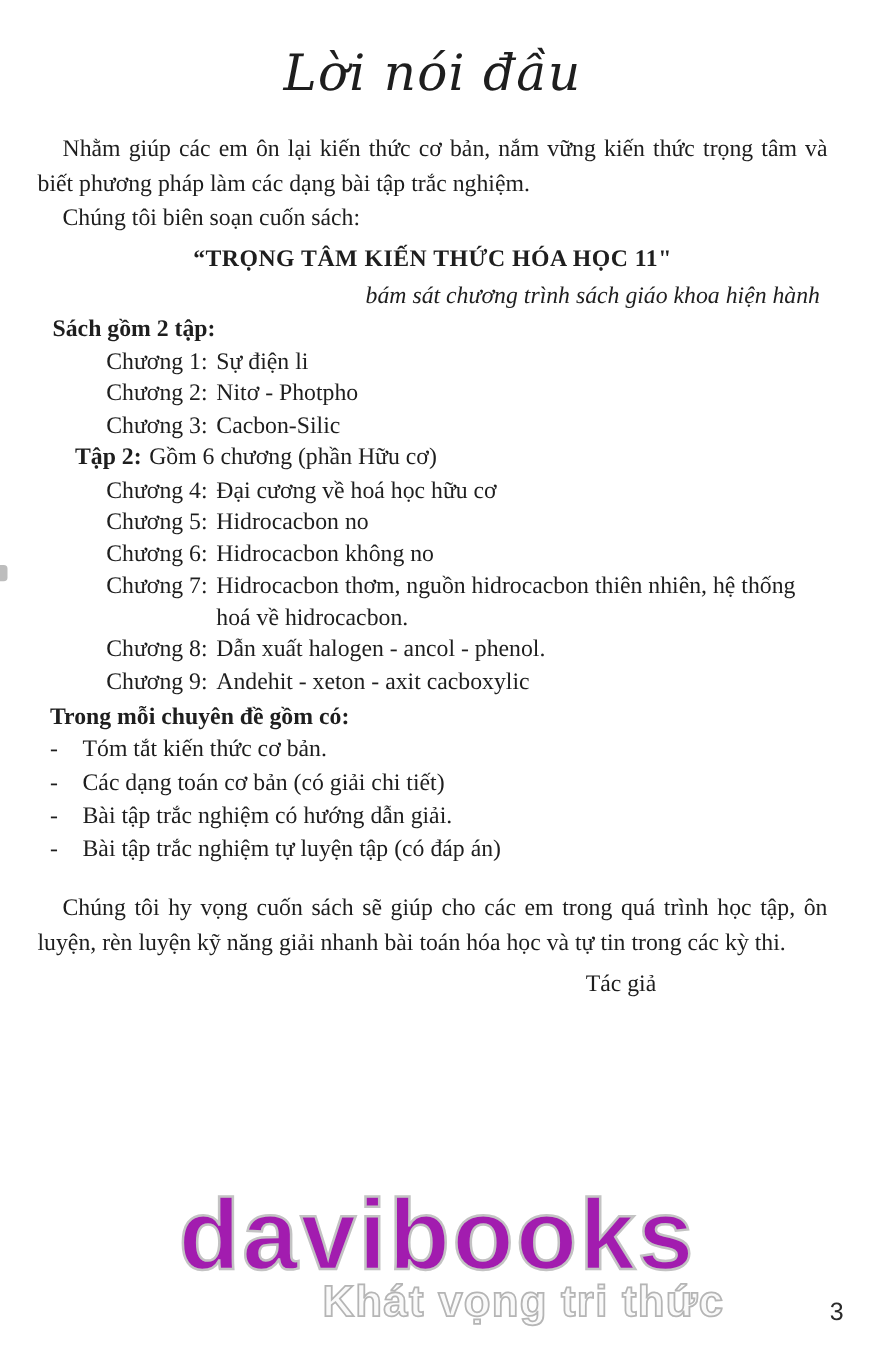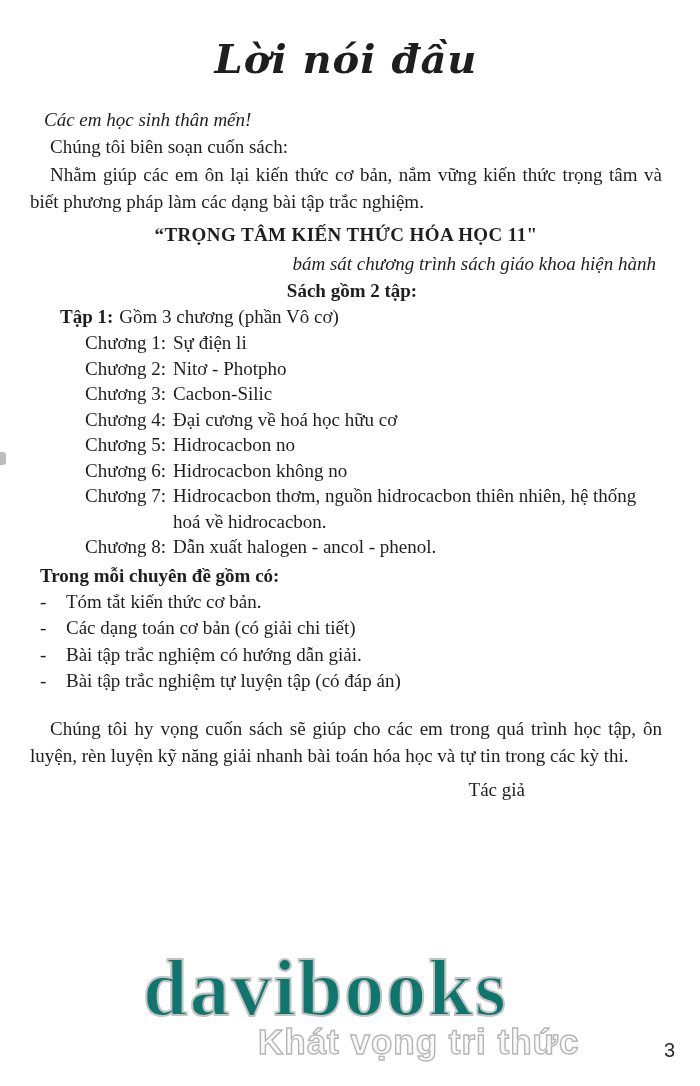--- a/index.html
+++ b/index.html
@@ -13,25 +13,25 @@
   .page {
     position: relative;
     width: 700px; height: 1086px;
     background: #ffffff;
   }
   
   .watermark-brand {
     position: absolute;
     left: 143px; top: 948px;
     z-index: 0;
-    font-family: Liberation Serif, serif;
+    font-family: Liberation Sans, sans-serif;
     font-weight: bold;
     font-size: 80px;
     letter-spacing: 2px;
-    color: #0f766e;
+    color: #a21caf;
     -webkit-text-stroke: 2px #c3c3c3;
     line-height: 1;
     white-space: nowrap;
   }
   .watermark-tagline {
     position: absolute;
     left: 258px; top: 1024px;
     z-index: 0;
     font-family: "Liberation Sans", sans-serif;
     font-weight: bold;
@@ -49,21 +49,21 @@
     z-index: 1;
     padding: 28px 38px 0 30px;
     box-sizing: border-box;
     font-size: 19px;
   }
   .script-title {
     margin: 6px 0 22px 0;
     text-align: center;
     font-family: "DejaVu Serif", serif;
     font-style: italic;
-    font-weight: bold;
+    font-weight: normal;
     font-size: 40px;
     line-height: 50px;
     letter-spacing: 1px;
   }
   .greeting {
     margin: 0;
     font-style: italic;
     text-indent: 14px;
     line-height: 27px;
   }
@@ -84,21 +84,20 @@
   .subtitle {
     margin: 0 6px 0 0;
     text-align: right;
     font-style: italic;
     line-height: 27px;
   }
   .series-heading {
     margin: 0 0 0 12px;
     font-weight: bold;
     line-height: 27px;
-    text-align: center;
   }
   .volume {
     margin-left: 30px;
     line-height: 26.5px;
   }
   .vol-label { font-weight: bold; margin-right: 6px; }
   .chapters { margin-left: 55px; }
   .chapter { display: flex; line-height: 25.5px; }
   .ch-label { flex: 0 0 auto; margin-right: 7px; white-space: nowrap; }
   .ch-text { flex: 1; }
@@ -142,48 +141,47 @@
 
   <div class="watermark-brand">davibooks</div>
   <div class="watermark-tagline">Khát vọng tri thức</div>
 
   <div class="edge-artifact"></div>
 
   <div class="content">
 
     <div class="script-title">Lời nói đầu</div>
 
-    <p class="greeting">Các em học sinh thân mến!</p>
-
+
+    <p class="para">Nhằm giúp các em ôn lại kiến thức cơ bản, nắm vững kiến thức trọng tâm và biết phương pháp làm các dạng bài tập trắc nghiệm.</p>
     <p class="para">Chúng tôi biên soạn cuốn sách:</p>
-    <p class="para">Nhằm giúp các em ôn lại kiến thức cơ bản, nắm vững kiến thức trọng tâm và biết phương pháp làm các dạng bài tập trắc nghiệm.</p>
 
     <div class="book-title">“TRỌNG TÂM KIẾN THỨC HÓA HỌC 11"</div>
     <div class="subtitle">bám sát chương trình sách giáo khoa hiện hành</div>
 
     <div class="series-heading">Sách gồm 2 tập:</div>
 
-    <div class="volume">
-      <span class="vol-label">Tập 1:</span><span>Gồm 3 chương (phần Vô cơ)</span>
-    </div>
     <div class="chapters">
       <div class="chapter">
         <span class="ch-label">Chương 1:</span>
         <span class="ch-text">Sự điện li</span>
       </div>
       <div class="chapter">
         <span class="ch-label">Chương 2:</span>
         <span class="ch-text">Nitơ - Photpho</span>
       </div>
       <div class="chapter">
         <span class="ch-label">Chương 3:</span>
         <span class="ch-text">Cacbon-Silic</span>
       </div>
     </div>
 
+    <div class="volume">
+      <span class="vol-label">Tập 2:</span><span>Gồm 6 chương (phần Hữu cơ)</span>
+    </div>
     <div class="chapters">
       <div class="chapter">
         <span class="ch-label">Chương 4:</span>
         <span class="ch-text">Đại cương về hoá học hữu cơ</span>
       </div>
       <div class="chapter">
         <span class="ch-label">Chương 5:</span>
         <span class="ch-text">Hidrocacbon no</span>
       </div>
       <div class="chapter">
@@ -191,20 +189,24 @@
         <span class="ch-text">Hidrocacbon không no</span>
       </div>
       <div class="chapter">
         <span class="ch-label">Chương 7:</span>
         <span class="ch-text">Hidrocacbon thơm, nguồn hidrocacbon thiên nhiên, hệ thống hoá về hidrocacbon.</span>
       </div>
       <div class="chapter">
         <span class="ch-label">Chương 8:</span>
         <span class="ch-text">Dẫn xuất halogen - ancol - phenol.</span>
       </div>
+      <div class="chapter">
+        <span class="ch-label">Chương 9:</span>
+        <span class="ch-text">Andehit - xeton - axit cacboxylic</span>
+      </div>
     </div>
 
     <div class="features-heading">Trong mỗi chuyên đề gồm có:</div>
     <div class="dash-list">
       <div class="dash-item">
         <span class="dash">-</span>
         <span>Tóm tắt kiến thức cơ bản.</span>
       </div>
       <div class="dash-item">
         <span class="dash">-</span>

